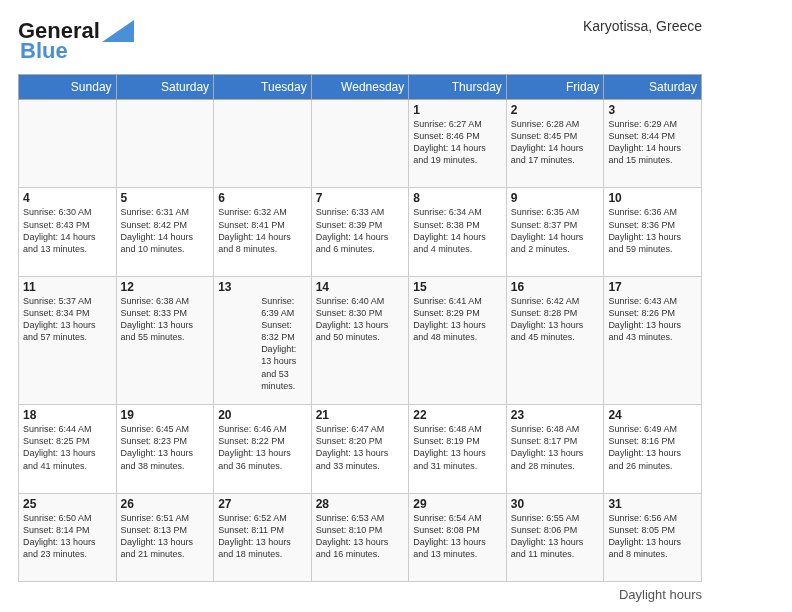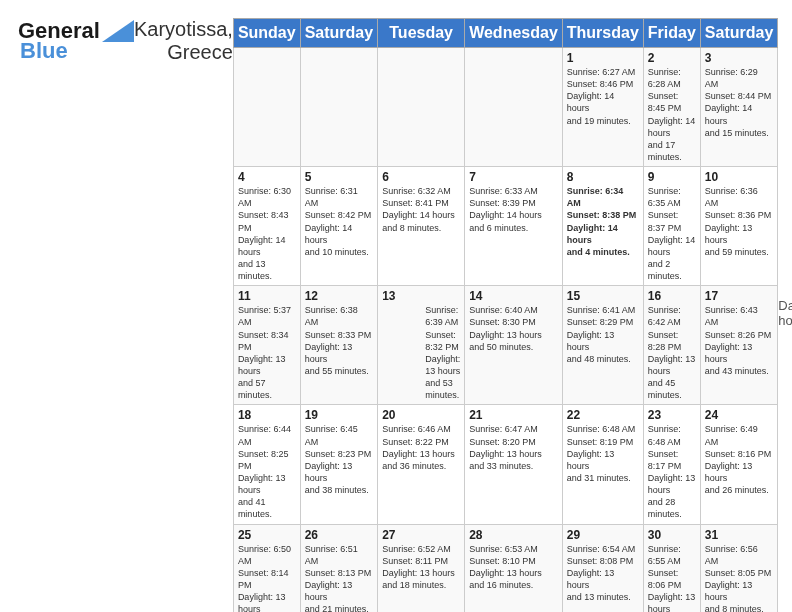--- a/index.html
+++ b/index.html
@@ -8,21 +8,21 @@
       background: #fff;
       width: 792px;
       height: 612px;
       overflow: hidden;
     }
     .page {
       width: 720px;
       height: 612px;
       padding: 18px 18px 10px 18px;
       display: flex;
-      flex-direction: row;
+      flex-direction: column;
     }
     .header {
       display: flex;
       justify-content: space-between;
       align-items: flex-start;
       margin-bottom: 10px;
     }
     .logo {
       display: flex;
       flex-direction: column;
@@ -31,36 +31,36 @@
     .title-block {
       text-align: right;
     }
     .main-title {
       font-size: 38px;
       font-weight: bold;
       color: #1a1a1a;
       line-height: 1.1;
     }
     .subtitle {
-      font-size: 20px;
+      font-size: 14px;
       color: #333;
     }
     .calendar {
       width: 100%;
       border-collapse: collapse;
       flex: 1;
     }
     .calendar thead tr th {
       background: #3a78c9;
       color: #fff;
-      font-size: 16px;
-      font-weight: bold;
+      font-size: 12px;
+      font-weight: normal;
       padding: 5px 4px;
       border: 1px solid #aaa;
-      text-align: center;
+      text-align: right;
     }
     .calendar tbody tr td {
       vertical-align: top;
       border: 1px solid #ccc;
       padding: 3px 4px;
       font-size: 9.5px;
       color: #222;
       width: 14.28%;
       height: 82px;
       background: #fff;
@@ -177,21 +177,21 @@
           </td>
           <td>
             <span class="day-num">7</span>
             <div class="day-detail" style="white-space: pre-line;">Sunrise: 6:33 AM
 Sunset: 8:39 PM
 Daylight: 14 hours
 and 6 minutes.</div>
           </td>
           <td>
             <span class="day-num">8</span>
-            <div class="day-detail" style="white-space: pre-line; font-weight: bold;">Sunrise: 6:34 AM
+            <div class="day-detail" style="white-space: pre-line;">Sunrise: 6:34 AM
 Sunset: 8:38 PM
 Daylight: 14 hours
 and 4 minutes.</div>
           </td>
           <td>
             <span class="day-num">9</span>
             <div class="day-detail" style="white-space: pre-line;">Sunrise: 6:35 AM
 Sunset: 8:37 PM
 Daylight: 14 hours
 and 2 minutes.</div>

